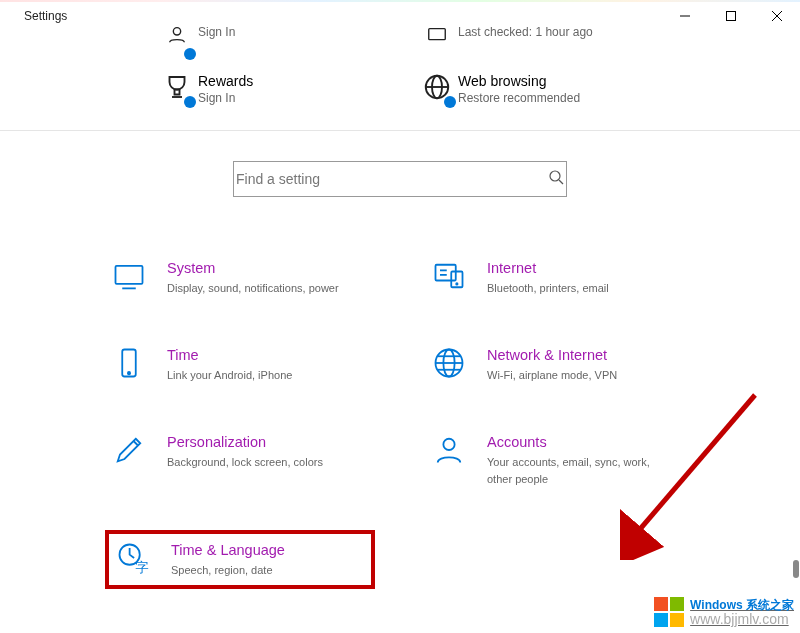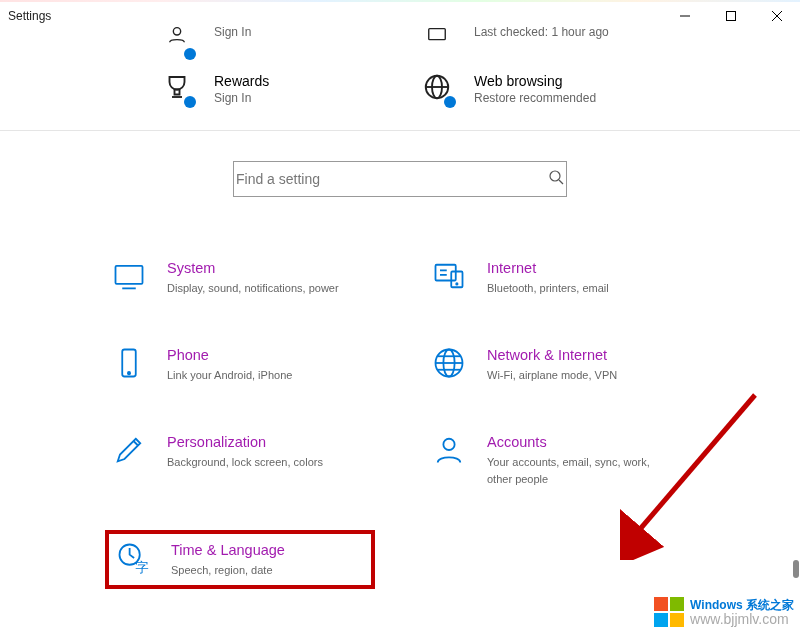--- a/index.html
+++ b/index.html
@@ -9,21 +9,21 @@
       color: #000;
       width: 800px;
       height: 633px;
       overflow: hidden;
       position: relative;
     }
     .titlebar {
       height: 32px;
       display: flex;
       align-items: center;
-      padding-left: 8px;
+      padding-left: 24px;
       font-size: 12px;
       color: #222;
     }
     .win-controls {
       position: absolute;
       top: 0;
       right: 0;
       display: flex;
     }
     .win-btn {
@@ -43,21 +43,21 @@
     }
     .status-row {
       display: flex;
       justify-content: center;
       gap: 40px;
       padding: 0 0 14px 0;
     }
     .status-item {
       display: flex;
       align-items: flex-start;
-      gap: 20px;
+      gap: 4px;
       width: 220px;
     }
     .status-icon {
       width: 34px;
       height: 34px;
       color: #222;
       position: relative;
       flex-shrink: 0;
     }
     .status-badge {
@@ -147,21 +147,21 @@
     .watermark .wm-logo {
       display: grid;
       grid-template-columns: 14px 14px;
       grid-template-rows: 14px 14px;
       gap: 2px;
     }
     .wm-logo div:nth-child(1){background:#f25022;}
     .wm-logo div:nth-child(2){background:#7fba00;}
     .wm-logo div:nth-child(3){background:#00a4ef;}
     .wm-logo div:nth-child(4){background:#ffb900;}
-    .wm-text { display:flex; flex-direction:column; line-height:14px;}
+    .wm-text { display:flex; flex-direction:column; line-height:14px;text-decoration:underline;}
     .wm-text span:first-child{ color:#0078d7; font-weight:bold;}
     .wm-text span:last-child{ color:#aaa; font-size:14px;}
     .scroll-thumb {
       position:absolute;
       right:1px;
       top:560px;
       width:6px;
       height:18px;
       background:#888;
       border-radius:3px;
@@ -296,21 +296,21 @@
   </div>
 
   <div class="cat">
     <div class="cat-icon">
       <svg viewBox="0 0 32 32" width="36" height="36" fill="none" stroke="#0078d7" stroke-width="1.6">
           <rect x="10" y="4" width="12" height="24" rx="2"></rect>
           <circle cx="16" cy="25" r="1" fill="#0078d7"></circle>
         </svg>
     </div>
     <div class="cat-text">
-      <div class="c1">Phone</div>
+      <div class="c1">Time</div>
       <div class="c2">Link your Android, iPhone</div>
     </div>
   </div>
 
   <div class="cat">
     <div class="cat-icon">
       <svg viewBox="0 0 32 32" width="36" height="36" fill="none" stroke="#0078d7" stroke-width="1.6">
           <circle cx="16" cy="16" r="12"></circle>
           <ellipse cx="16" cy="16" rx="5" ry="12"></ellipse>
           <line x1="4" y1="16" x2="28" y2="16"></line>

